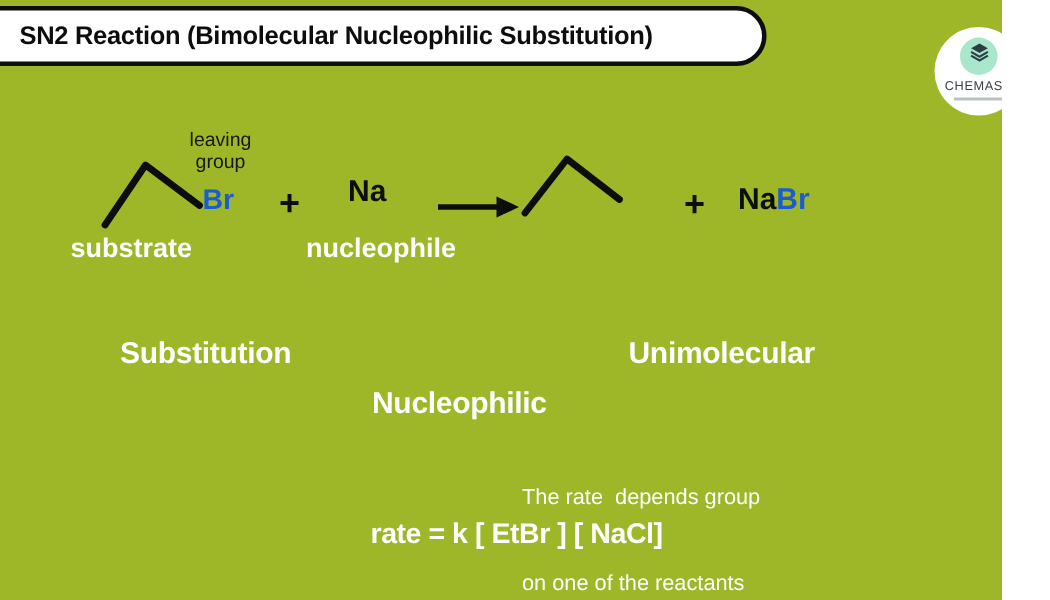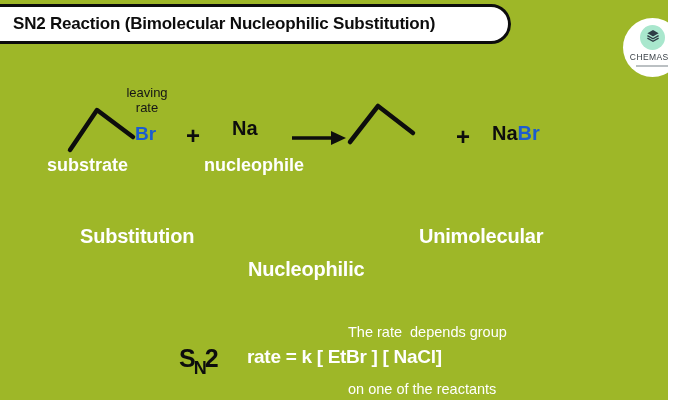--- a/index.html
+++ b/index.html
@@ -68,21 +68,21 @@
           <path d="M1.4,9.1 L7,12.3 L12.6,9.1" fill="none" stroke="#2e3d45" stroke-width="1.4"></path>
         </svg>
       </span>
     </div>
     <div class="logo-wordmark">CHEMASH</div>
     <div class="logo-tagline"></div>
   </div>
 
   <div class="leaving-label">
     <div>leaving</div>
-    <div>rate</div>
+    <div>group</div>
   </div>
 
   <svg class="struct" style="left:62px;top:102px;" width="80" height="56">
     <polyline points="8,48 35,8 71,35" fill="none" stroke="#0d0d0d" stroke-width="4.5" stroke-linecap="round" stroke-linejoin="round"></polyline>
   </svg>
   <span class="atom-br">Br</span>
   <span class="substrate-label">substrate</span>
 
   <span class="plus plus-1">+</span>
   <span class="formula na-1">Na</span>
@@ -102,16 +102,15 @@
 
   <span class="acronym acro-1">Substitution</span>
   <span class="acronym acro-2">Nucleophilic</span>
   <span class="acronym acro-3">Unimolecular</span>
 
   <div class="rate-note">
     <div>The rate  depends group</div>
     <div>on one of the reactants</div>
   </div>
 
-  <span class="sn2"><span class="s">S</span><span class="n">N</span><span class="two">2</span></span>
   <span class="equation">rate = k [ EtBr ] [ NaCl]</span>
 
 </div>
 
 </body></html>

